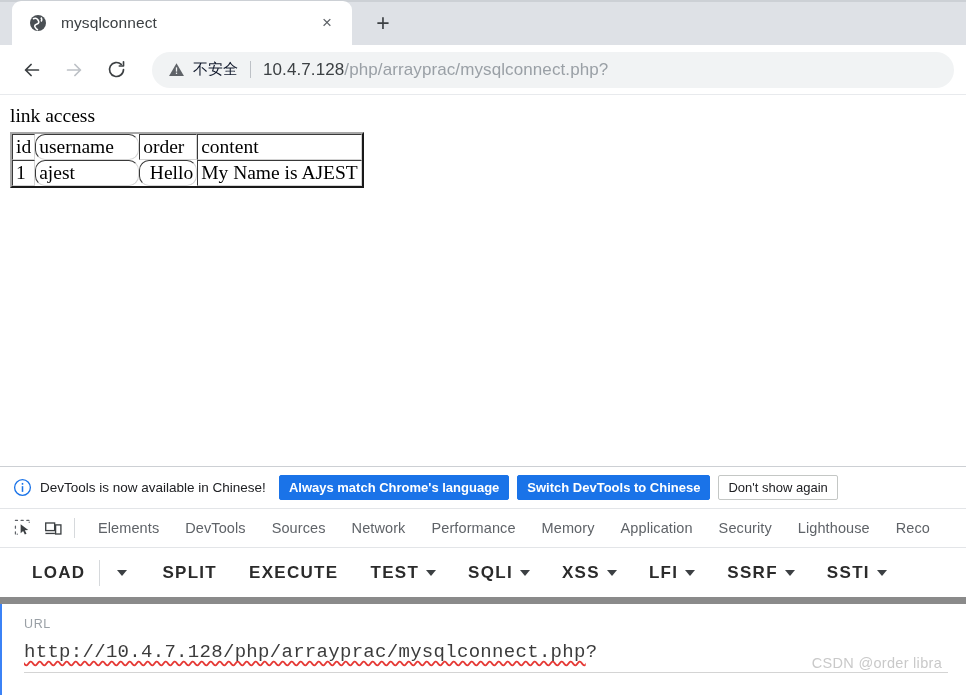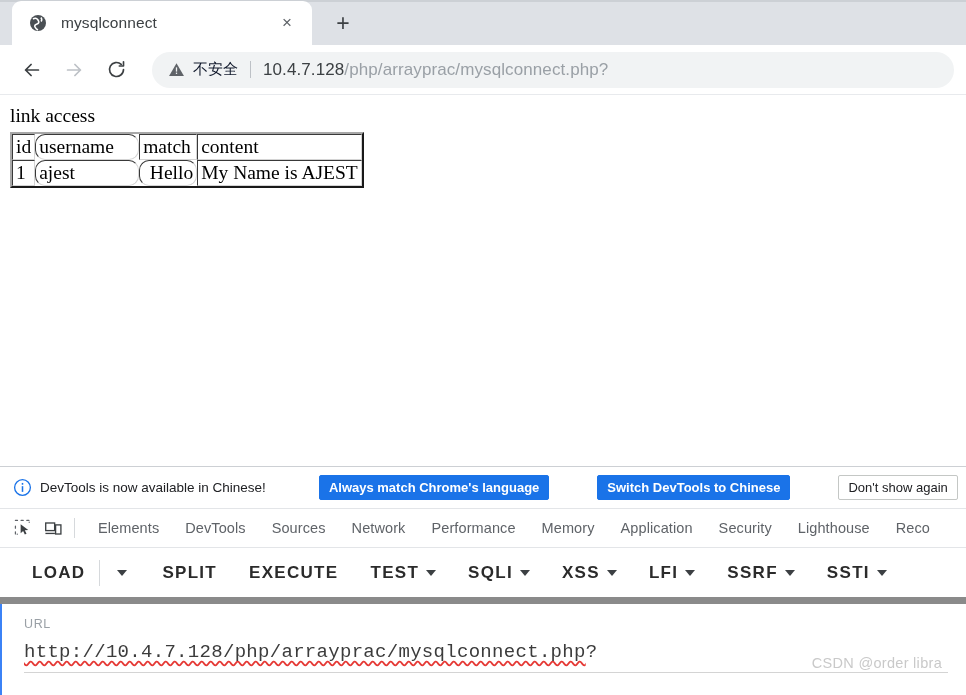--- a/index.html
+++ b/index.html
@@ -21,21 +21,21 @@
   .tabstrip {
     height: 45px;
     background: #dee1e6;
     display: flex;
     align-items: flex-end;
     padding-left: 12px;
     flex: none;
     position: relative;
   }
   .tab {
-    width: 300px; height: 44px;
+    width: 340px; height: 44px;
     background: #ffffff;
     border-radius: 9px 9px 0 0;
     display: flex; align-items: center;
     padding: 0 12px 0 16px;
     position: relative;
   }
   .tab-favicon {
     width: 19px; height: 19px;
     flex: none;
     margin-right: 14px;
@@ -188,21 +188,20 @@
   .dt-btn {
     height: 25px;
     padding: 0 9px;
     display: inline-flex;
     align-items: center;
     font-size: 13px;
     font-weight: bold;
     white-space: nowrap;
     border-radius: 2px;
     flex: none;
-    margin-left: 40px;
   }
   .dt-btn.primary {
     background: #1a73e8;
     color: #ffffff;
     border: 1px solid #1a73e8;
   }
   .dt-btn.secondary {
     background: #ffffff;
     color: #202124;
     border: 1px solid #c4c7c5;
@@ -396,21 +395,21 @@
     </div>
   </div>
 
   <div class="viewport">
     <div class="page-text">link access</div>
     <table class="data">
       <tbody>
         <tr>
           <td>id</td>
           <td class="w-user">username</td>
-          <td class="w-title">match</td>
+          <td class="w-title">order</td>
           <td>content</td>
         </tr>
         <tr>
           <td>1</td>
           <td class="w-user">ajest</td>
           <td class="w-title align-right">Hello</td>
           <td>My Name is AJEST</td>
         </tr>
       </tbody>
     </table>

